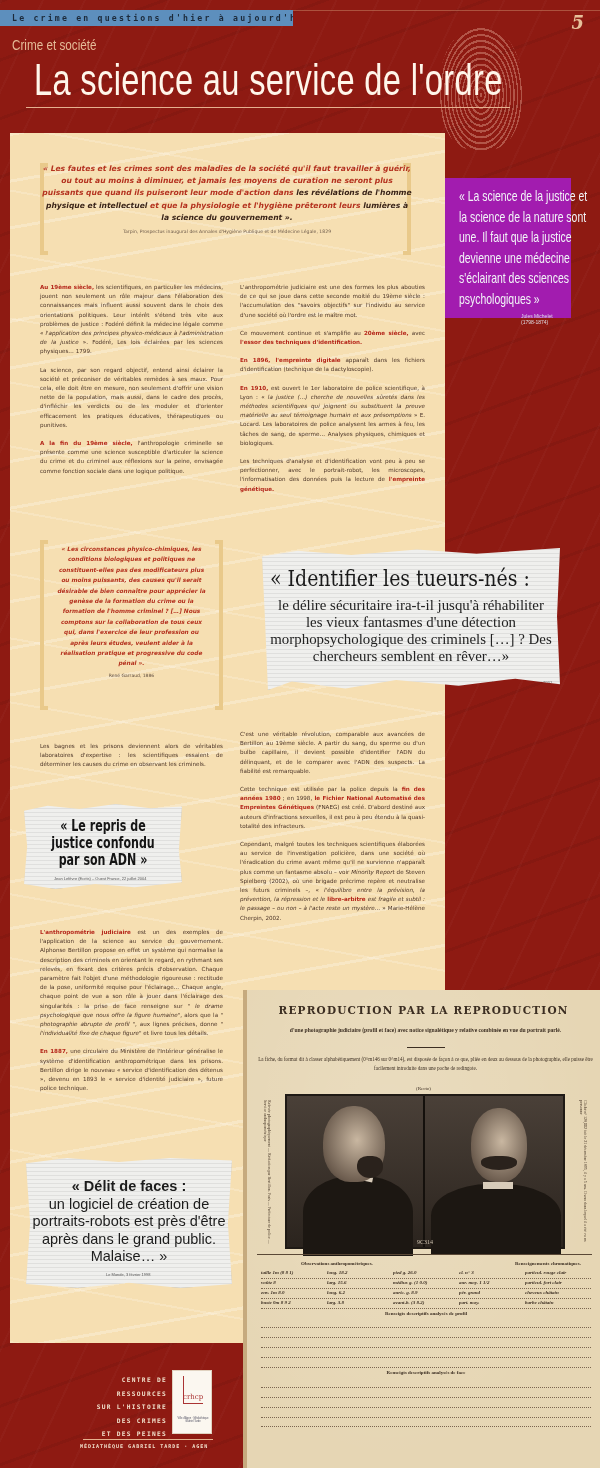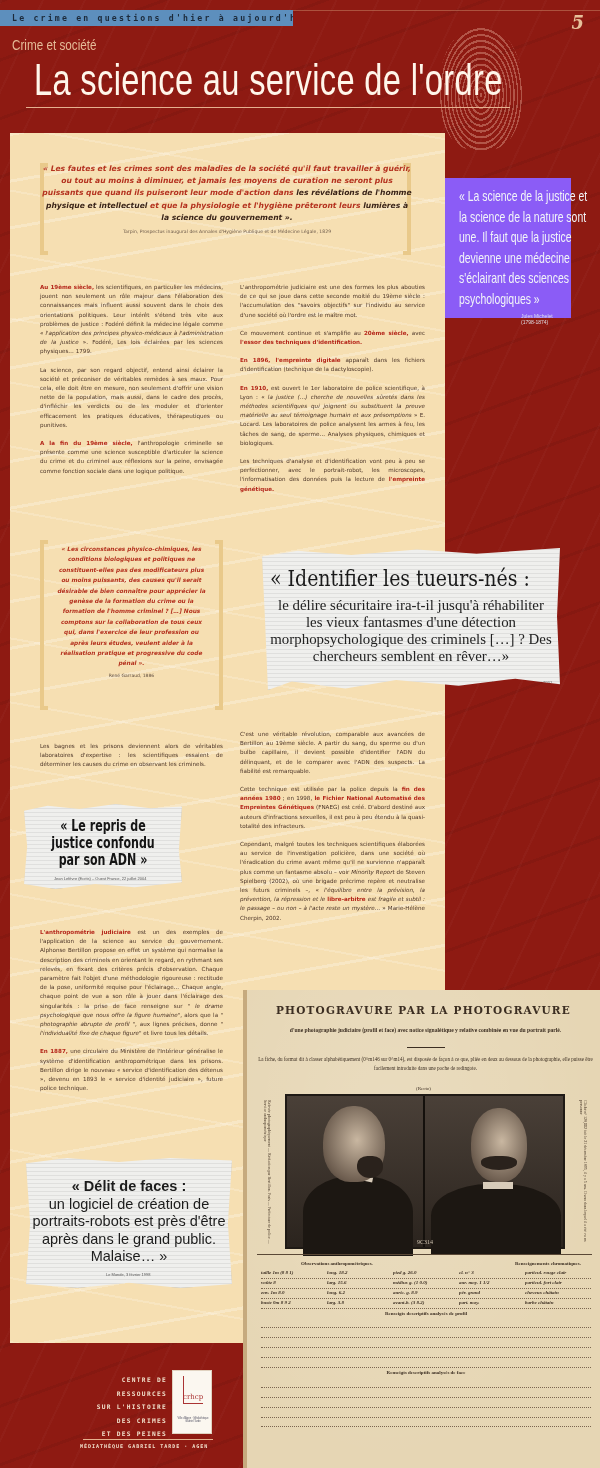--- a/index.html
+++ b/index.html
@@ -43,21 +43,21 @@
 
   .parchment {
     position:absolute; left:10px; top:133px; width:435px; height:1210px;
     background:
       repeating-linear-gradient(170deg, rgba(255,255,255,0.25) 0 3px, transparent 3px 46px),
       repeating-linear-gradient(10deg, rgba(255,255,255,0.18) 0 2px, transparent 2px 63px),
       #f6dfb2;
   }
 
   .blue-box {
-    position:absolute; left:445px; top:178px; width:126px; height:140px; background:#8b5cf6;
+    position:absolute; left:445px; top:178px; width:126px; height:140px; background:#a21caf;
     padding: 8px 8px 8px 14px;
   }
   .blue-quote {
     color:#f2f5f8; font-family:"Liberation Sans", sans-serif; font-size: 14.5px; line-height: 20.5px;
     transform: scaleX(.72); transform-origin: left top; width: 185px;
   }
   .blue-src { color:#e4ecf3; font-size: 5px; margin-top: 4px; padding-left: 62px; opacity:.9; }
 
   .lead-quote {
     position:absolute; left:42px; top:163px; width:370px; text-align:center;
@@ -237,21 +237,21 @@
   <div class="b">le délire sécuritaire ira-t-il jusqu'à réhabiliter les vieux fantasmes d'une détection morphopsychologique des criminels […] ? Des chercheurs semblent en rêver…»</div>
   <div class="s">Le monde diplomatique, mai 2001</div>
 </div>
 
 <div class="clip clip2">
   <div class="b">« Le repris de justice confondu par son ADN »</div>
   <div class="s">Jean Lefèvre (Ecrits) – Ouest France, 22 juillet 2004</div>
 </div>
 
 <div class="doc">
-  <div class="doc-title">PHOTOGRAVURE PAR LA PHOTOGRAVURE</div>
+  <div class="doc-title">REPRODUCTION PAR LA REPRODUCTION</div>
   <div class="doc-sub">d'une photographie judiciaire (profil et face) avec notice signalétique y relative combinée en vue du portrait parlé.</div>
   <div class="doc-sub-rule"></div>
   <div class="doc-note">La fiche, du format dit à classer alphabétiquement (0^m146 sur 0^m14), est disposée de façon à ce que, pliée en deux au dessous de la photographie, elle puisse être facilement introduite dans une poche de redingote.</div>
   <div class="doc-label">(Recto)</div>
   <div class="side-txt" style="left:14px;">Relevée photographiquement — Réduction par Bertillon. Paris — Préfecture de police — Service anthropométrique</div>
   <div class="side-txt" style="left:330px;">Cliché n° 128,002 fait le 21 décembre 1895, il y a 5 ans. Il sera dans lequel il a été vu en personne</div>
 
   <div class="photo">
     <div class="half l">
       <div class="torso" style="left:16px; top:80px; width:110px; height:80px;"></div>

